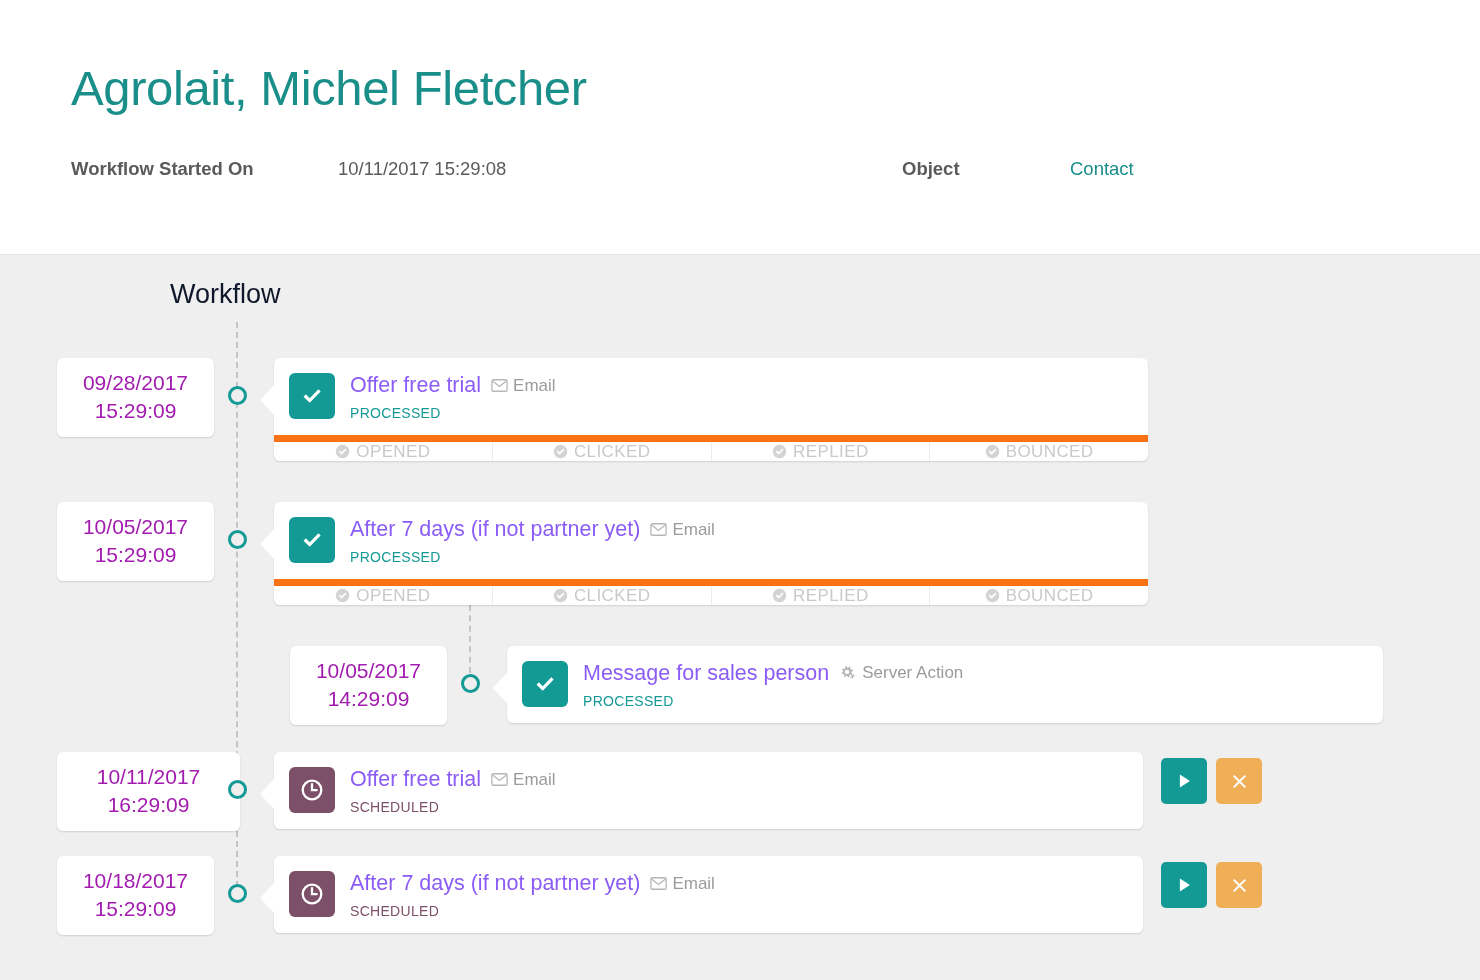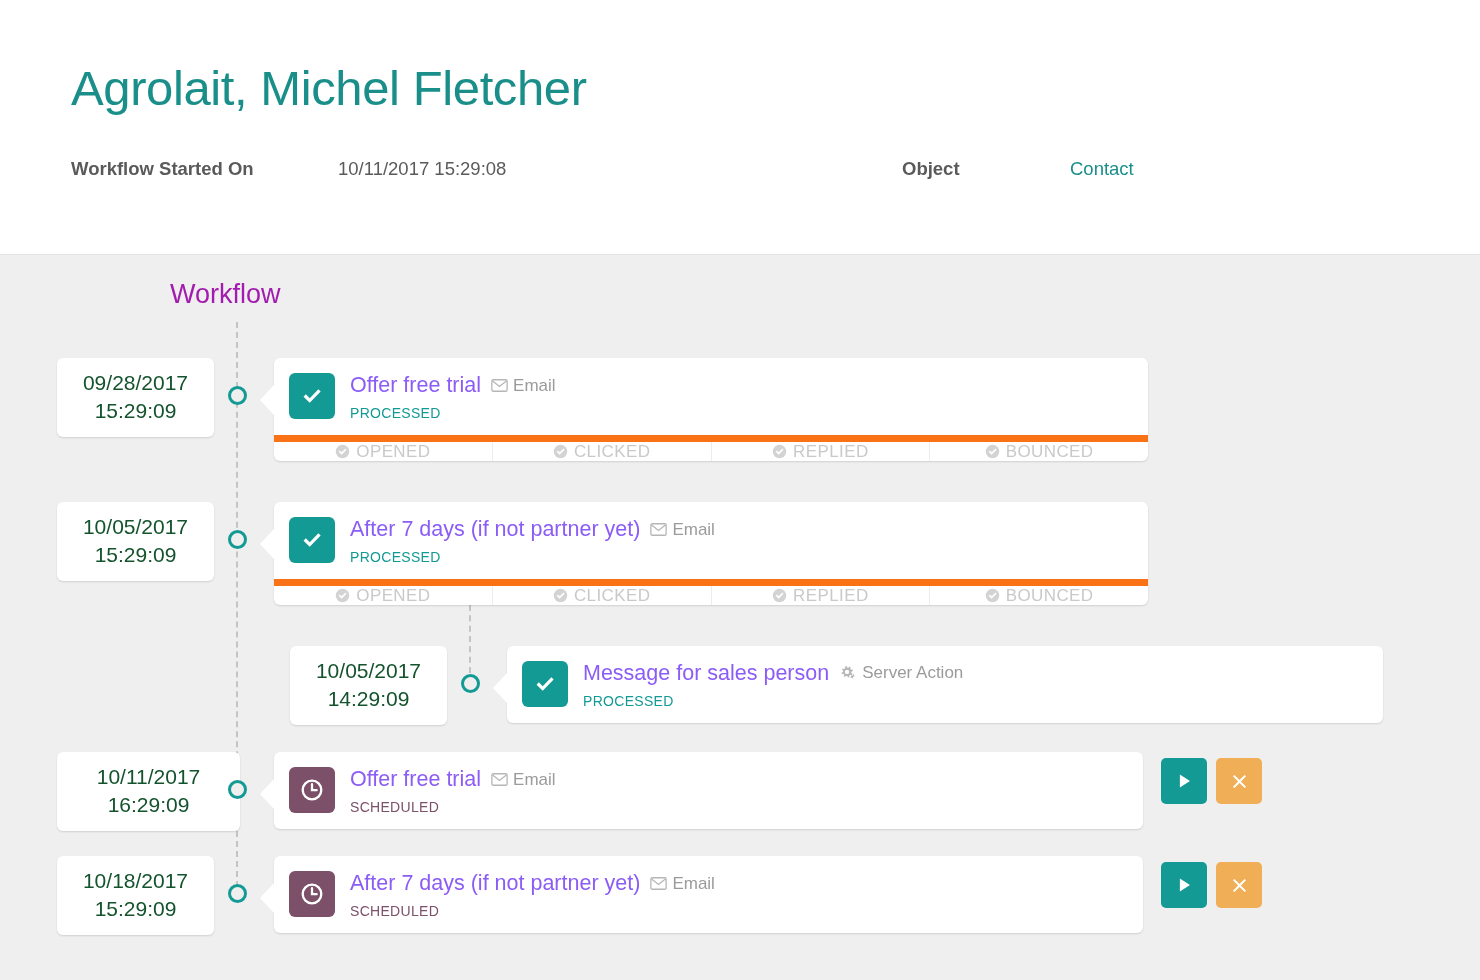--- a/index.html
+++ b/index.html
@@ -52,21 +52,21 @@
     position: absolute;
     left: 0; top: 256px;
     width: 1480px;
     height: 724px;
     background: #efefef;
   }
   .workflow-label {
     position: absolute;
     left: 170px; top: 23px;
     font-size: 27px;
-    color: #a21caf;
+    color: #0f172a;
     white-space: nowrap;
   }
 
   
   .spine {
     position: absolute;
     left: 236px;
     top: 66px;
     width: 0;
     height: 565px;
@@ -93,21 +93,21 @@
 
   
   .date-chip {
     position: absolute;
     background: #ffffff;
     border-radius: 6px;
     box-shadow: 0 1px 2px rgba(0,0,0,0.13);
     padding: 11px 0 12px 0;
     text-align: center;
     font-size: 21px;
-    color: #14532d;
+    color: #a21caf;
     line-height: 28px;
   }
   .date-chip .d1, .date-chip .d2 { display: block; white-space: nowrap; }
 
   
   .card {
     position: absolute;
     background: #ffffff;
     border-radius: 6px;
     box-shadow: 0 1px 2px rgba(0,0,0,0.13);

